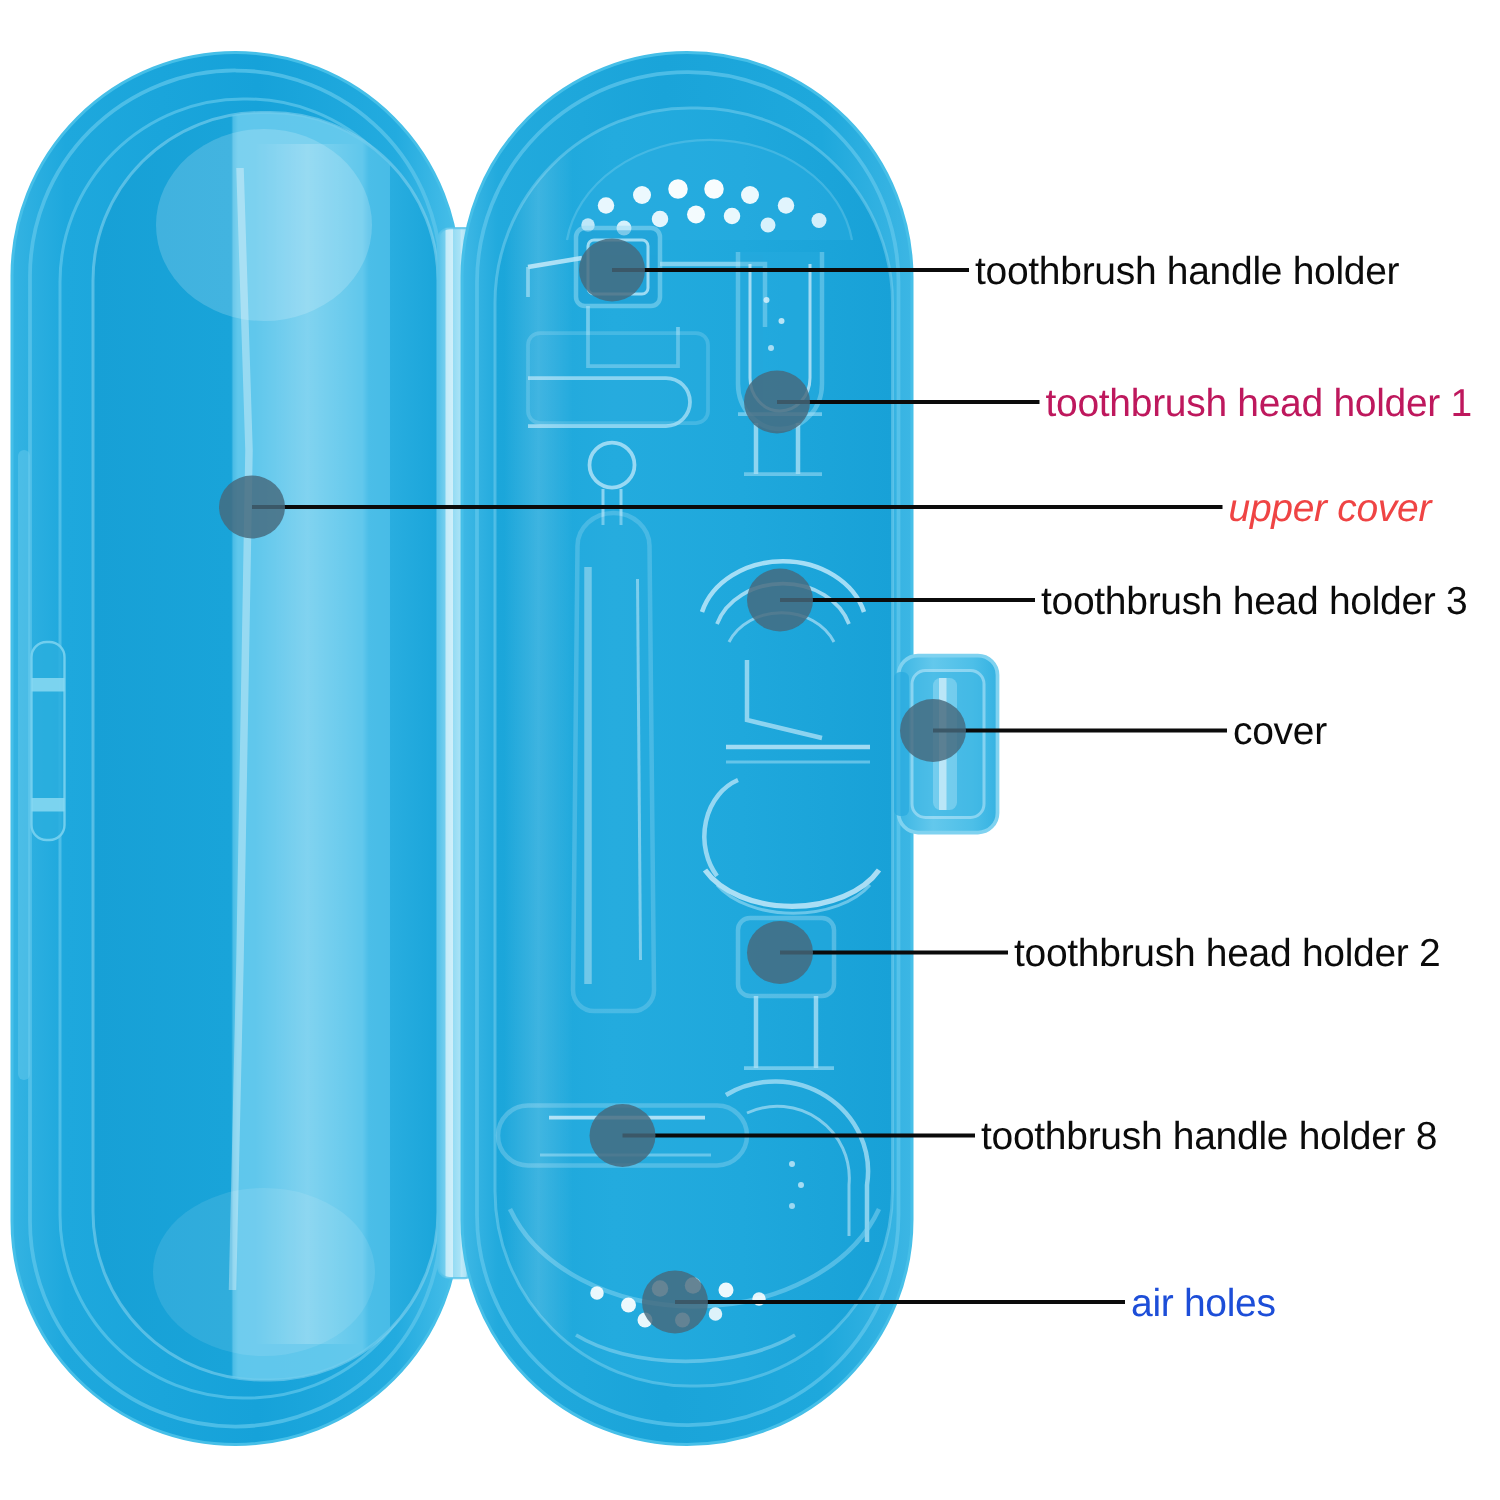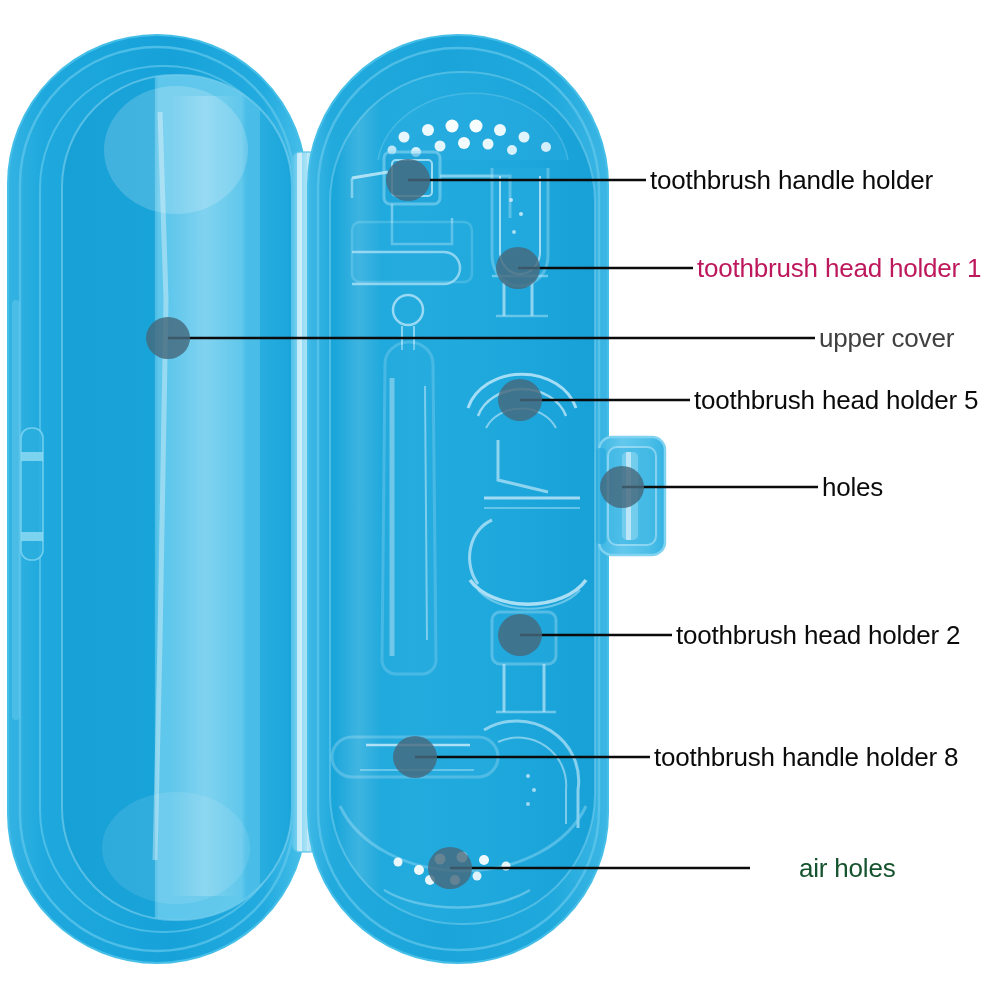--- a/index.html
+++ b/index.html
@@ -264,20 +264,20 @@
         <line x1="415" y1="757" x2="650" y2="757" stroke="#0b0b0b" stroke-width="2.6"></line>
         <ellipse cx="415" cy="757" rx="22" ry="21" fill="#46697c" fill-opacity="0.82"></ellipse>
         <line x1="450" y1="868" x2="750" y2="868" stroke="#0b0b0b" stroke-width="2.6"></line>
         <ellipse cx="450" cy="868" rx="22" ry="21" fill="#46697c" fill-opacity="0.82"></ellipse>
       </g>
   </svg>
 
   <div id="label-layer">
       <div class="callout-label" style="left: 650px; top: 180px; transform: translateY(-50%); color: rgb(11, 11, 11);">toothbrush handle holder</div>
       <div class="callout-label" style="left: 697px; top: 268px; transform: translateY(-50%); color: #be185d;">toothbrush head holder 1</div>
-      <div class="callout-label" style="left: 819px; top: 338px; transform: translateY(-50%); color: #404040;">upper cover</div>
-      <div class="callout-label" style="left: 694px; top: 400px; transform: translateY(-50%); color: rgb(11, 11, 11);">toothbrush head holder 5</div>
-      <div class="callout-label" style="left: 822px; top: 487px; transform: translateY(-50%); color: rgb(11, 11, 11);">holes</div>
+      <div class="callout-label" style="left: 819px; top: 338px; transform: translateY(-50%); color: #ef4444; font-style: italic;">upper cover</div>
+      <div class="callout-label" style="left: 694px; top: 400px; transform: translateY(-50%); color: rgb(11, 11, 11);">toothbrush head holder 3</div>
+      <div class="callout-label" style="left: 822px; top: 487px; transform: translateY(-50%); color: rgb(11, 11, 11);">cover</div>
       <div class="callout-label" style="left: 676px; top: 635px; transform: translateY(-50%); color: rgb(11, 11, 11);">toothbrush head holder 2</div>
       <div class="callout-label" style="left: 654px; top: 757px; transform: translateY(-50%); color: rgb(11, 11, 11);">toothbrush handle holder 8</div>
-      <div class="callout-label" style="left: 754px; top: 868px; transform: translateY(-50%); color: #14532d; margin-left: 45px;">air holes</div>
+      <div class="callout-label" style="left: 754px; top: 868px; transform: translateY(-50%); color: #1d4ed8;">air holes</div>
     </div>
 </div>
 
 </body></html>

